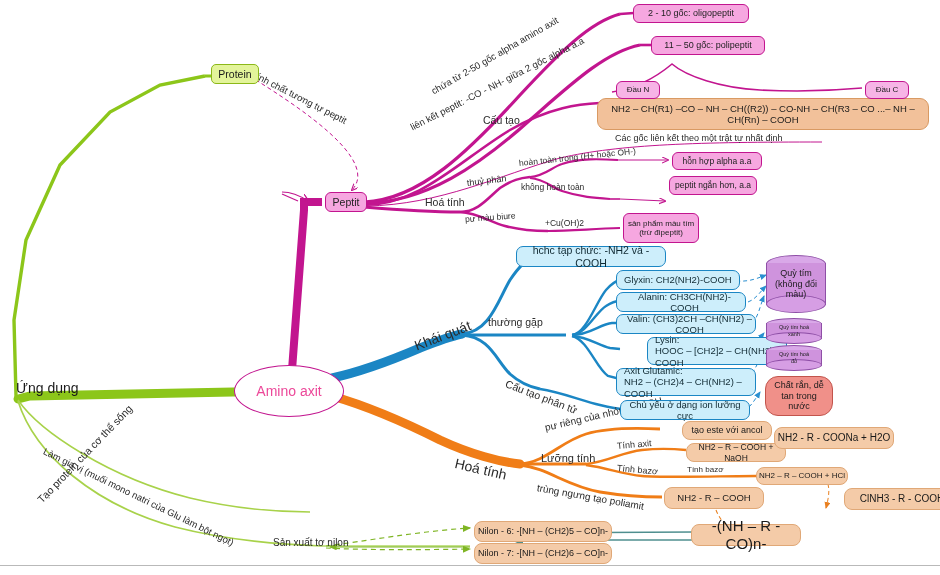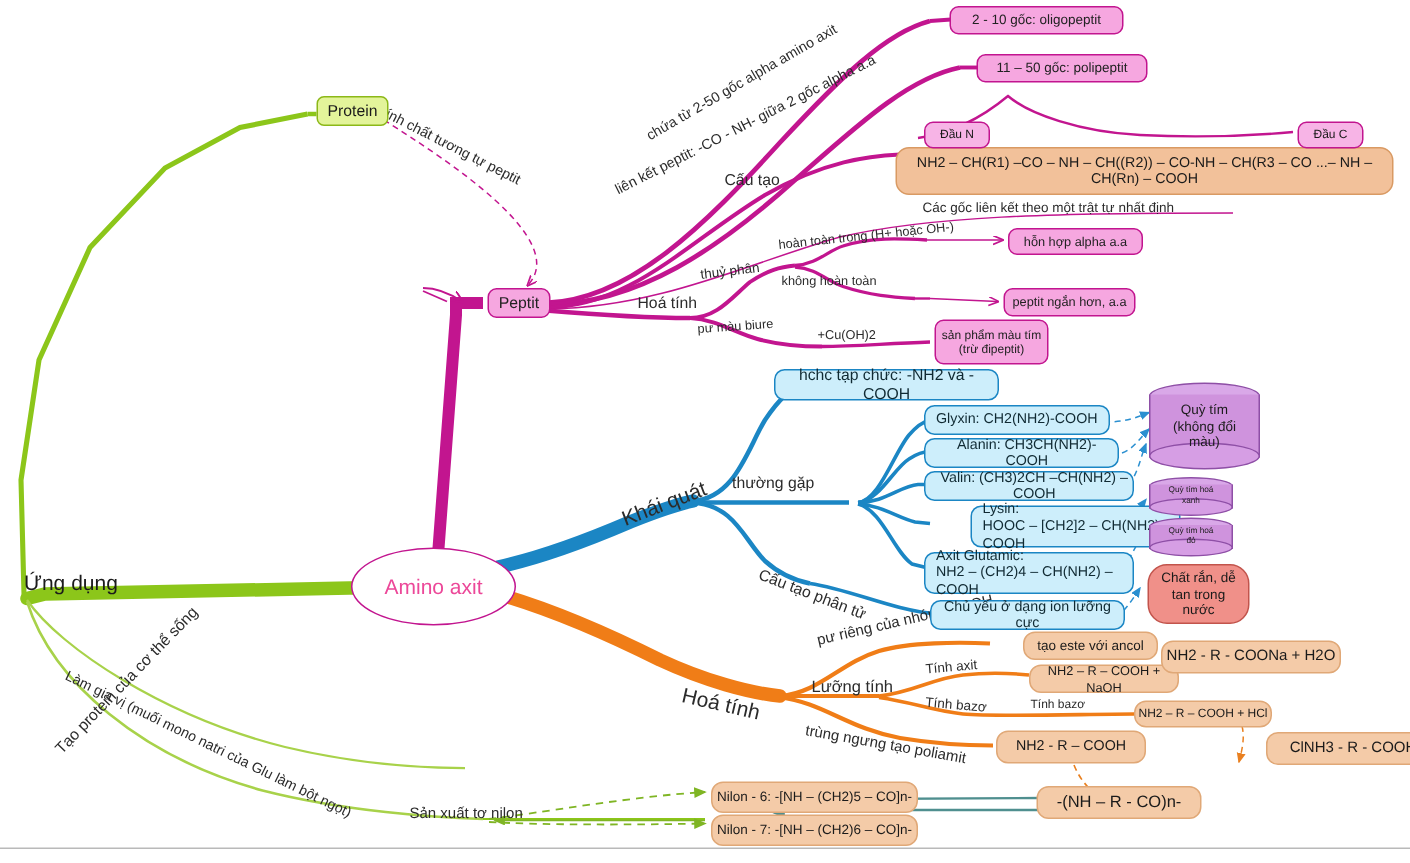--- a/index.html
+++ b/index.html
@@ -199,21 +199,21 @@
   <div class="node pinkLt" style="left:616px;top:81px;width:44px;height:18px;font-size:8px;">
     <span>Đầu N</span>
   </div>
   <div class="node pinkLt" style="left:865px;top:81px;width:44px;height:18px;font-size:8px;">
     <span>Đầu C</span>
   </div>
 
   <div class="node pink" style="left:672px;top:152px;width:90px;height:18px;font-size:8.5px;">
     <span>hỗn hợp alpha a.a</span>
   </div>
-  <div class="node pink" style="left:669px;top:192px;width:88px;height:19px;font-size:8.5px;">
+  <div class="node pink" style="left:669px;top:176px;width:88px;height:19px;font-size:8.5px;">
     <span>peptit ngắn hơn, a.a</span>
   </div>
   <div class="node pink" style="left:623px;top:213px;width:76px;height:30px;font-size:8px;white-space:pre-line;">
     <span>sản phẩm màu tím
 (trừ đipeptit)</span>
   </div>
 
   <div class="node blue" style="left:516px;top:246px;width:150px;height:21px;font-size:10.5px;">
     <span>hchc tạp chức: -NH2 và -COOH</span>
   </div>
@@ -234,21 +234,21 @@
   </div>
   <div class="node blue" style="left:616px;top:368px;width:140px;height:28px;font-size:9.5px;justify-content:flex-start;padding-left:7px;
               white-space:pre-line;text-align:left;">
     <span>Axit Glutamic:
 NH2 – (CH2)4 – CH(NH2) – COOH</span>
   </div>
   <div class="node blue" style="left:620px;top:400px;width:130px;height:20px;font-size:9.5px;">
     <span>Chủ yếu ở dạng ion lưỡng cực</span>
   </div>
 
-  <div class="cyl" style="left:766px;top:255px;width:74px;height:58px;">
+  <div class="cyl" style="left:766px;top:255px;width:60px;height:58px;">
     <div class="top"></div>
     <div class="body"></div>
     <div class="bot"></div>
     <div class="txt" style="font-size:9px;white-space:pre-line;">Quỳ tím
 (không đổi
 màu)</div>
   </div>
   <div class="cyl" style="left:766px;top:318px;width:56px;height:26px;">
     <div class="top" style="height:10px;"></div>
     <div class="body" style="top:5px;bottom:5px;"></div>
@@ -281,21 +281,21 @@
   </div>
   <div class="node peach2" style="left:756px;top:467px;width:92px;height:18px;font-size:8px;">
     <span>NH2 – R – COOH + HCl</span>
   </div>
   <div class="node peach2" style="left:800px;top:488px;width:116px;height:22px;font-size:10px;margin-left:44px;">
     <span>ClNH3 - R - COOH</span>
   </div>
   <div class="node peach2" style="left:664px;top:487px;width:100px;height:22px;font-size:9.5px;">
     <span>NH2 - R – COOH</span>
   </div>
-  <div class="node peach2" style="left:691px;top:524px;width:110px;height:22px;font-size:11px;">
+  <div class="node peach2" style="left:691px;top:524px;width:110px;height:22px;font-size:15px;">
     <span>-(NH – R - CO)n-</span>
   </div>
 
   <div class="node peach2" style="left:474px;top:521px;width:138px;height:21px;font-size:9px;">
     <span>Nilon - 6: -[NH – (CH2)5 – CO]n-</span>
   </div>
   <div class="node peach2" style="left:474px;top:543px;width:138px;height:21px;font-size:9px;">
     <span>Nilon - 7: -[NH – (CH2)6 – CO]n-</span>
   </div>
 

